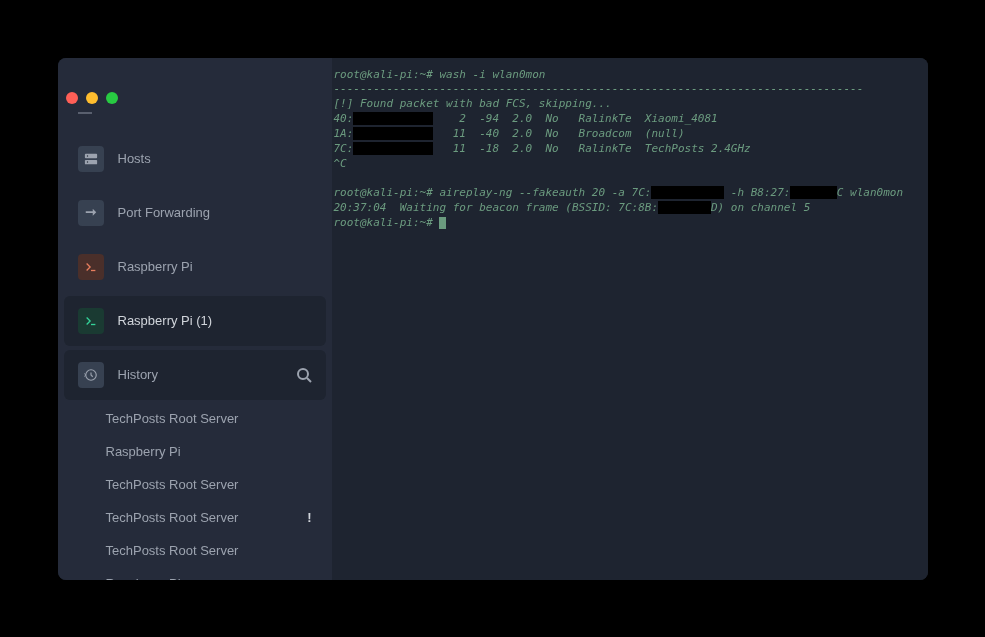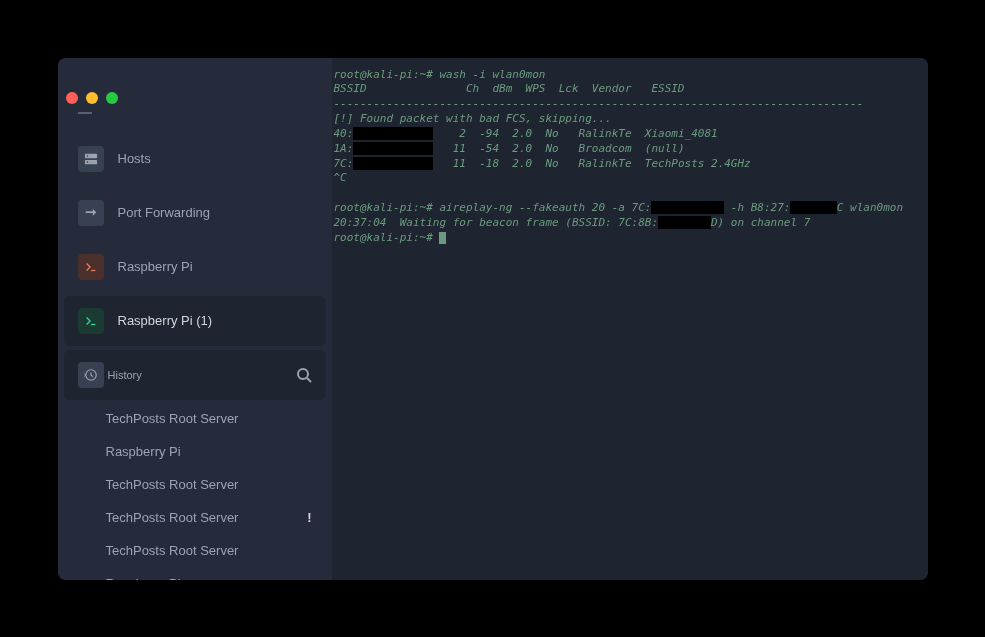--- a/index.html
+++ b/index.html
@@ -128,25 +128,25 @@
       background: #1a3a32;
     }
     
     .nav-item.terminal-active .nav-icon svg {
       fill: #34d399;
     }
     
     .history-header {
       display: flex;
       align-items: center;
-      gap: 4px;
+      gap: 14px;
       padding: 12px 14px;
       margin: 2px 6px;
       color: #9ca3af;
-      font-size: 11px;
+      font-size: 13px;
       border-radius: 6px;
       background: #1e2430;
     }
     
     .history-header .nav-icon {
       background: #374151;
     }
     
     .search-icon {
       margin-left: auto;
@@ -333,27 +333,26 @@
           </div>
         <div class="history-item">
             <span>Raspberry Pi</span>
           </div>
 
       </div>
     </div>
 
     <div class="terminal-pane">
       <div class="term-line"><span class="prompt">root@kali-pi:~# </span><span class="cmd">wash -i wlan0mon</span></div>
-      <div class="term-line">BSSID               Ch  dBm  WPS  Lck  Vendor   ESSID</div>
       <div class="term-line dashes">--------------------------------------------------------------------------------</div>
       <div class="term-line warn-line">[!] Found packet with bad FCS, skipping...</div>
       <div class="term-line"><span>40:</span><span class="redact">            </span><span>    2  -94  2.0  No   RalinkTe  Xiaomi_4081</span></div>
-      <div class="term-line"><span>1A:</span><span class="redact">            </span><span>   11  -54  2.0  No   Broadcom  (null)</span></div>
+      <div class="term-line"><span>1A:</span><span class="redact">            </span><span>   11  -40  2.0  No   Broadcom  (null)</span></div>
       <div class="term-line"><span>7C:</span><span class="redact">            </span><span>   11  -18  2.0  No   RalinkTe  TechPosts 2.4GHz</span></div>
       <div class="term-line">^C</div>
       <div class="term-line">&nbsp;</div>
       <div class="term-line"><span class="prompt">root@kali-pi:~# </span><span>aireplay-ng --fakeauth 20 -a 7C:</span><span class="redact">           </span><span> -h B8:27:</span><span class="redact">       </span><span>C wlan0mon</span></div>
-      <div class="term-line"><span>20:37:04  Waiting for beacon frame (BSSID: 7C:8B:</span><span class="redact">        </span><span>D) on channel 7</span></div>
+      <div class="term-line"><span>20:37:04  Waiting for beacon frame (BSSID: 7C:8B:</span><span class="redact">        </span><span>D) on channel 5</span></div>
       <div class="term-line"><span class="prompt">root@kali-pi:~# </span><span class="cursor"></span></div>
     </div>
 
   </div>
 </div>
 
 </body></html>

